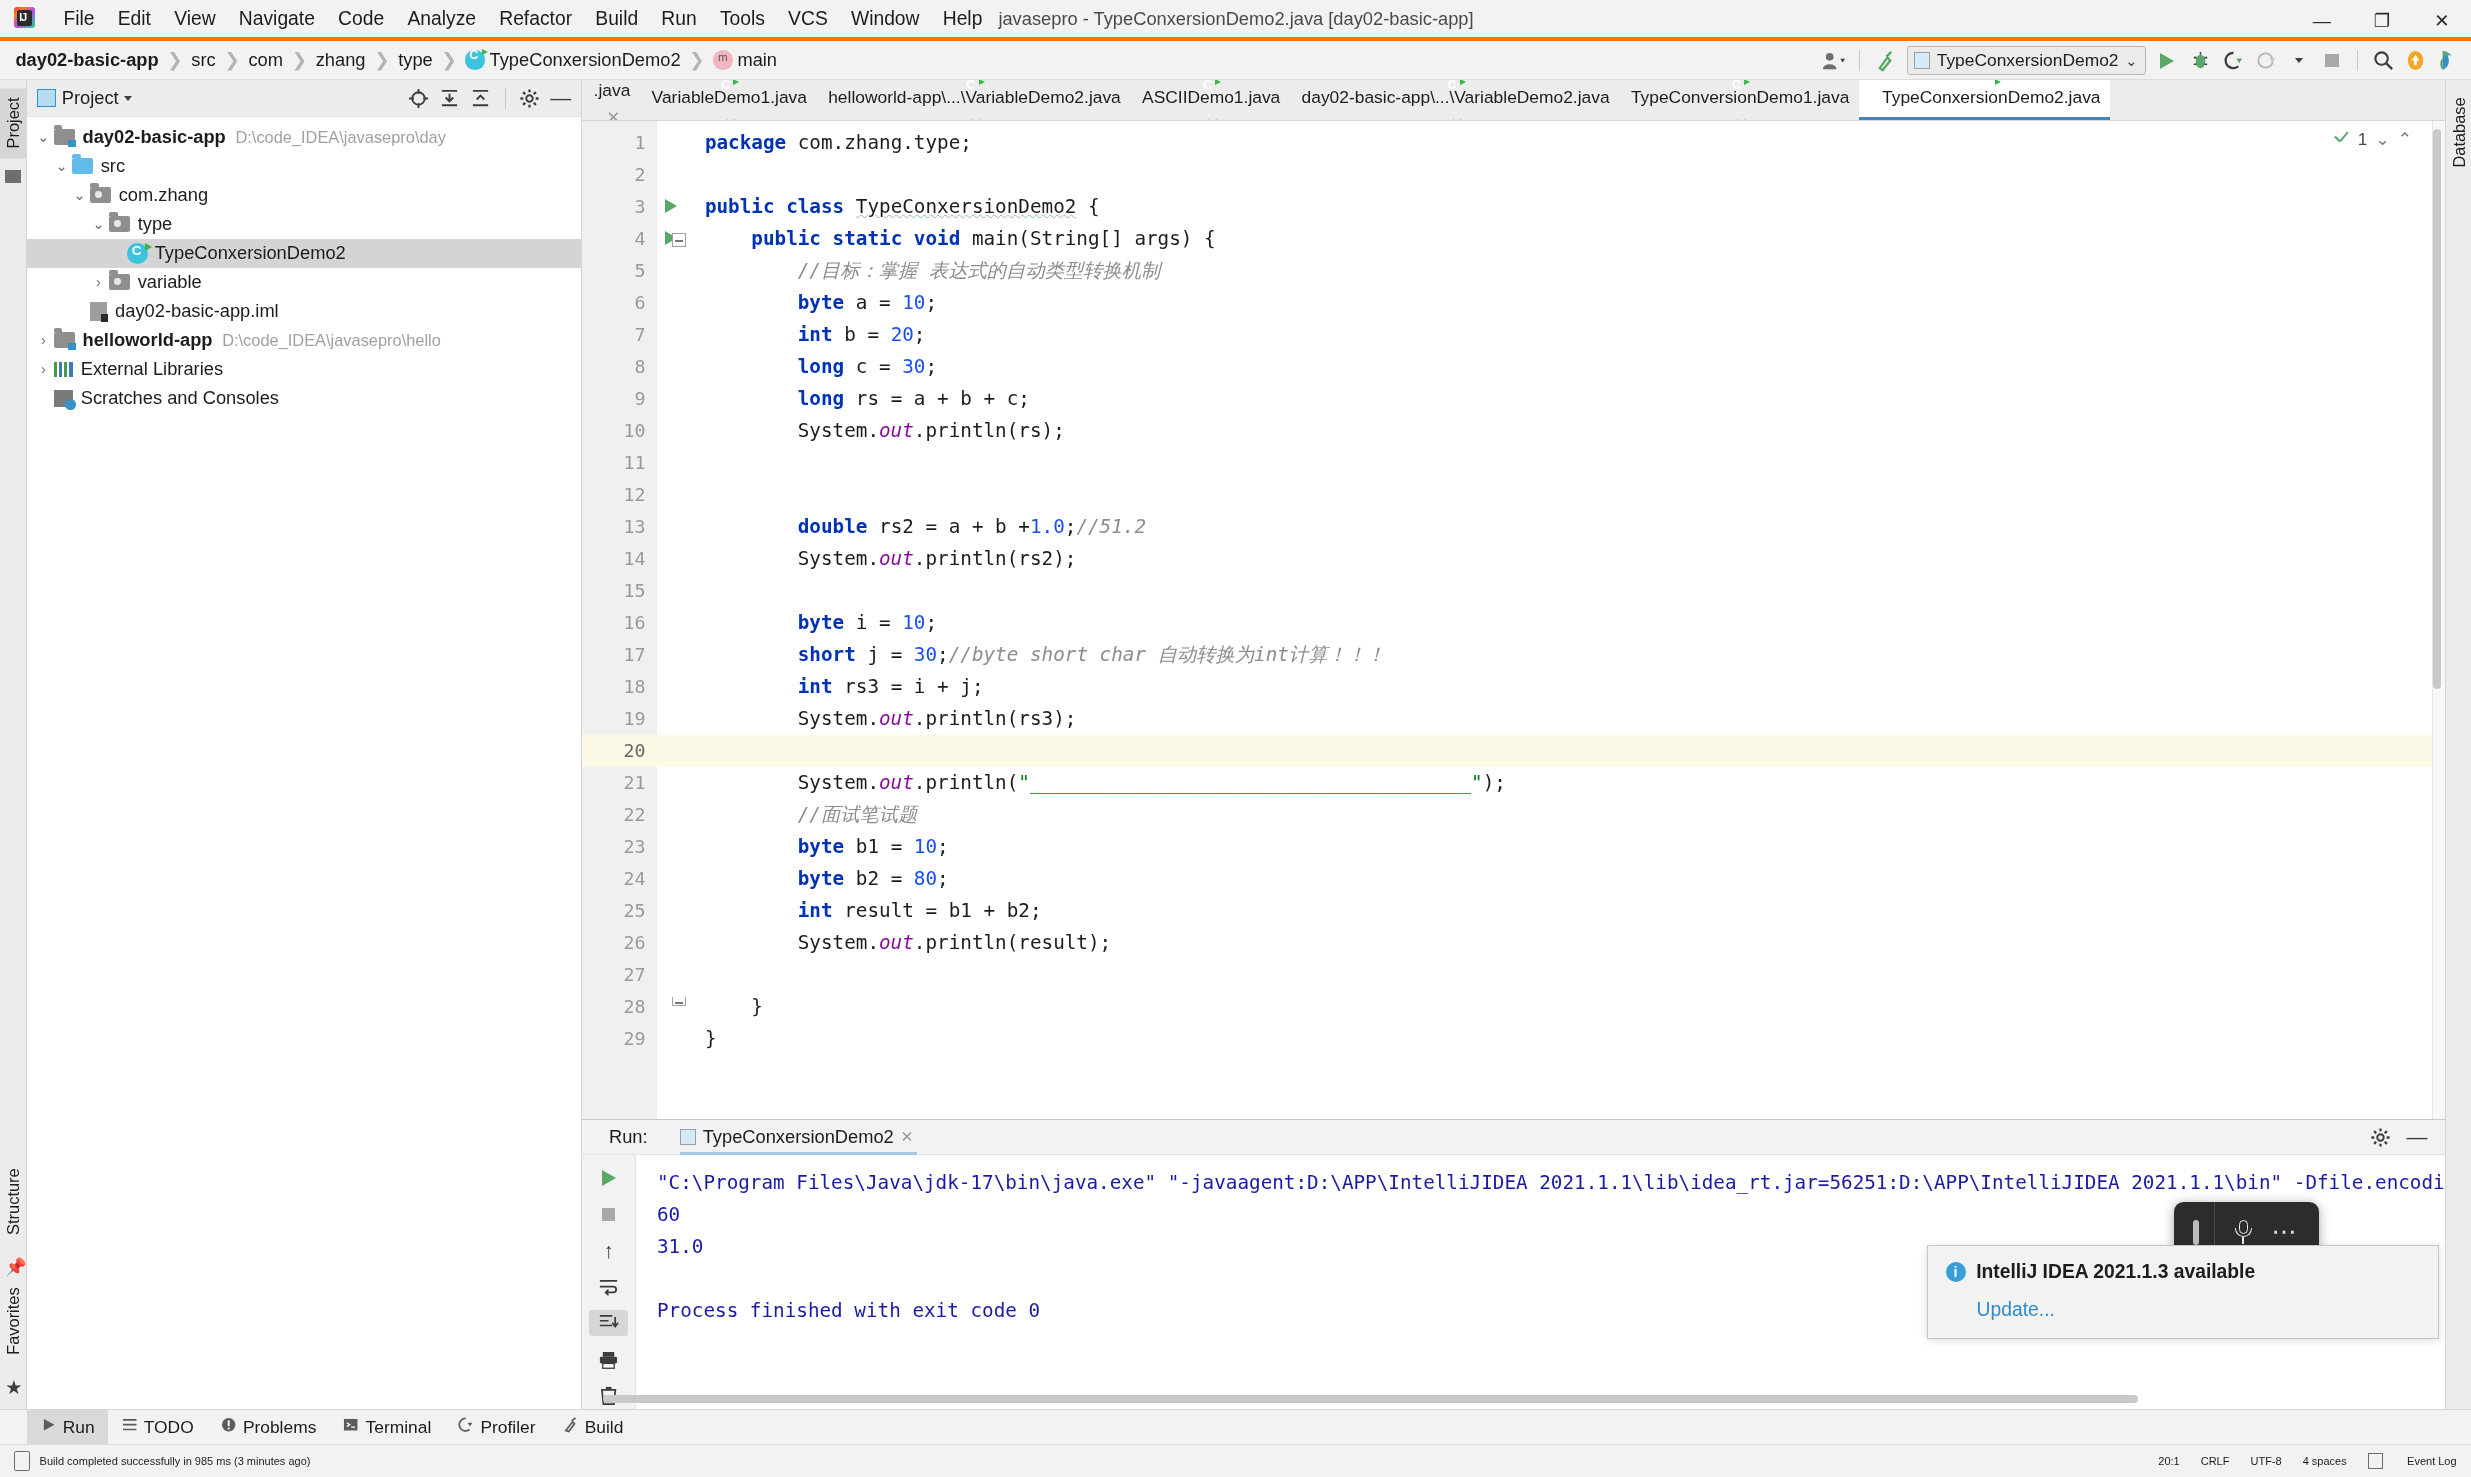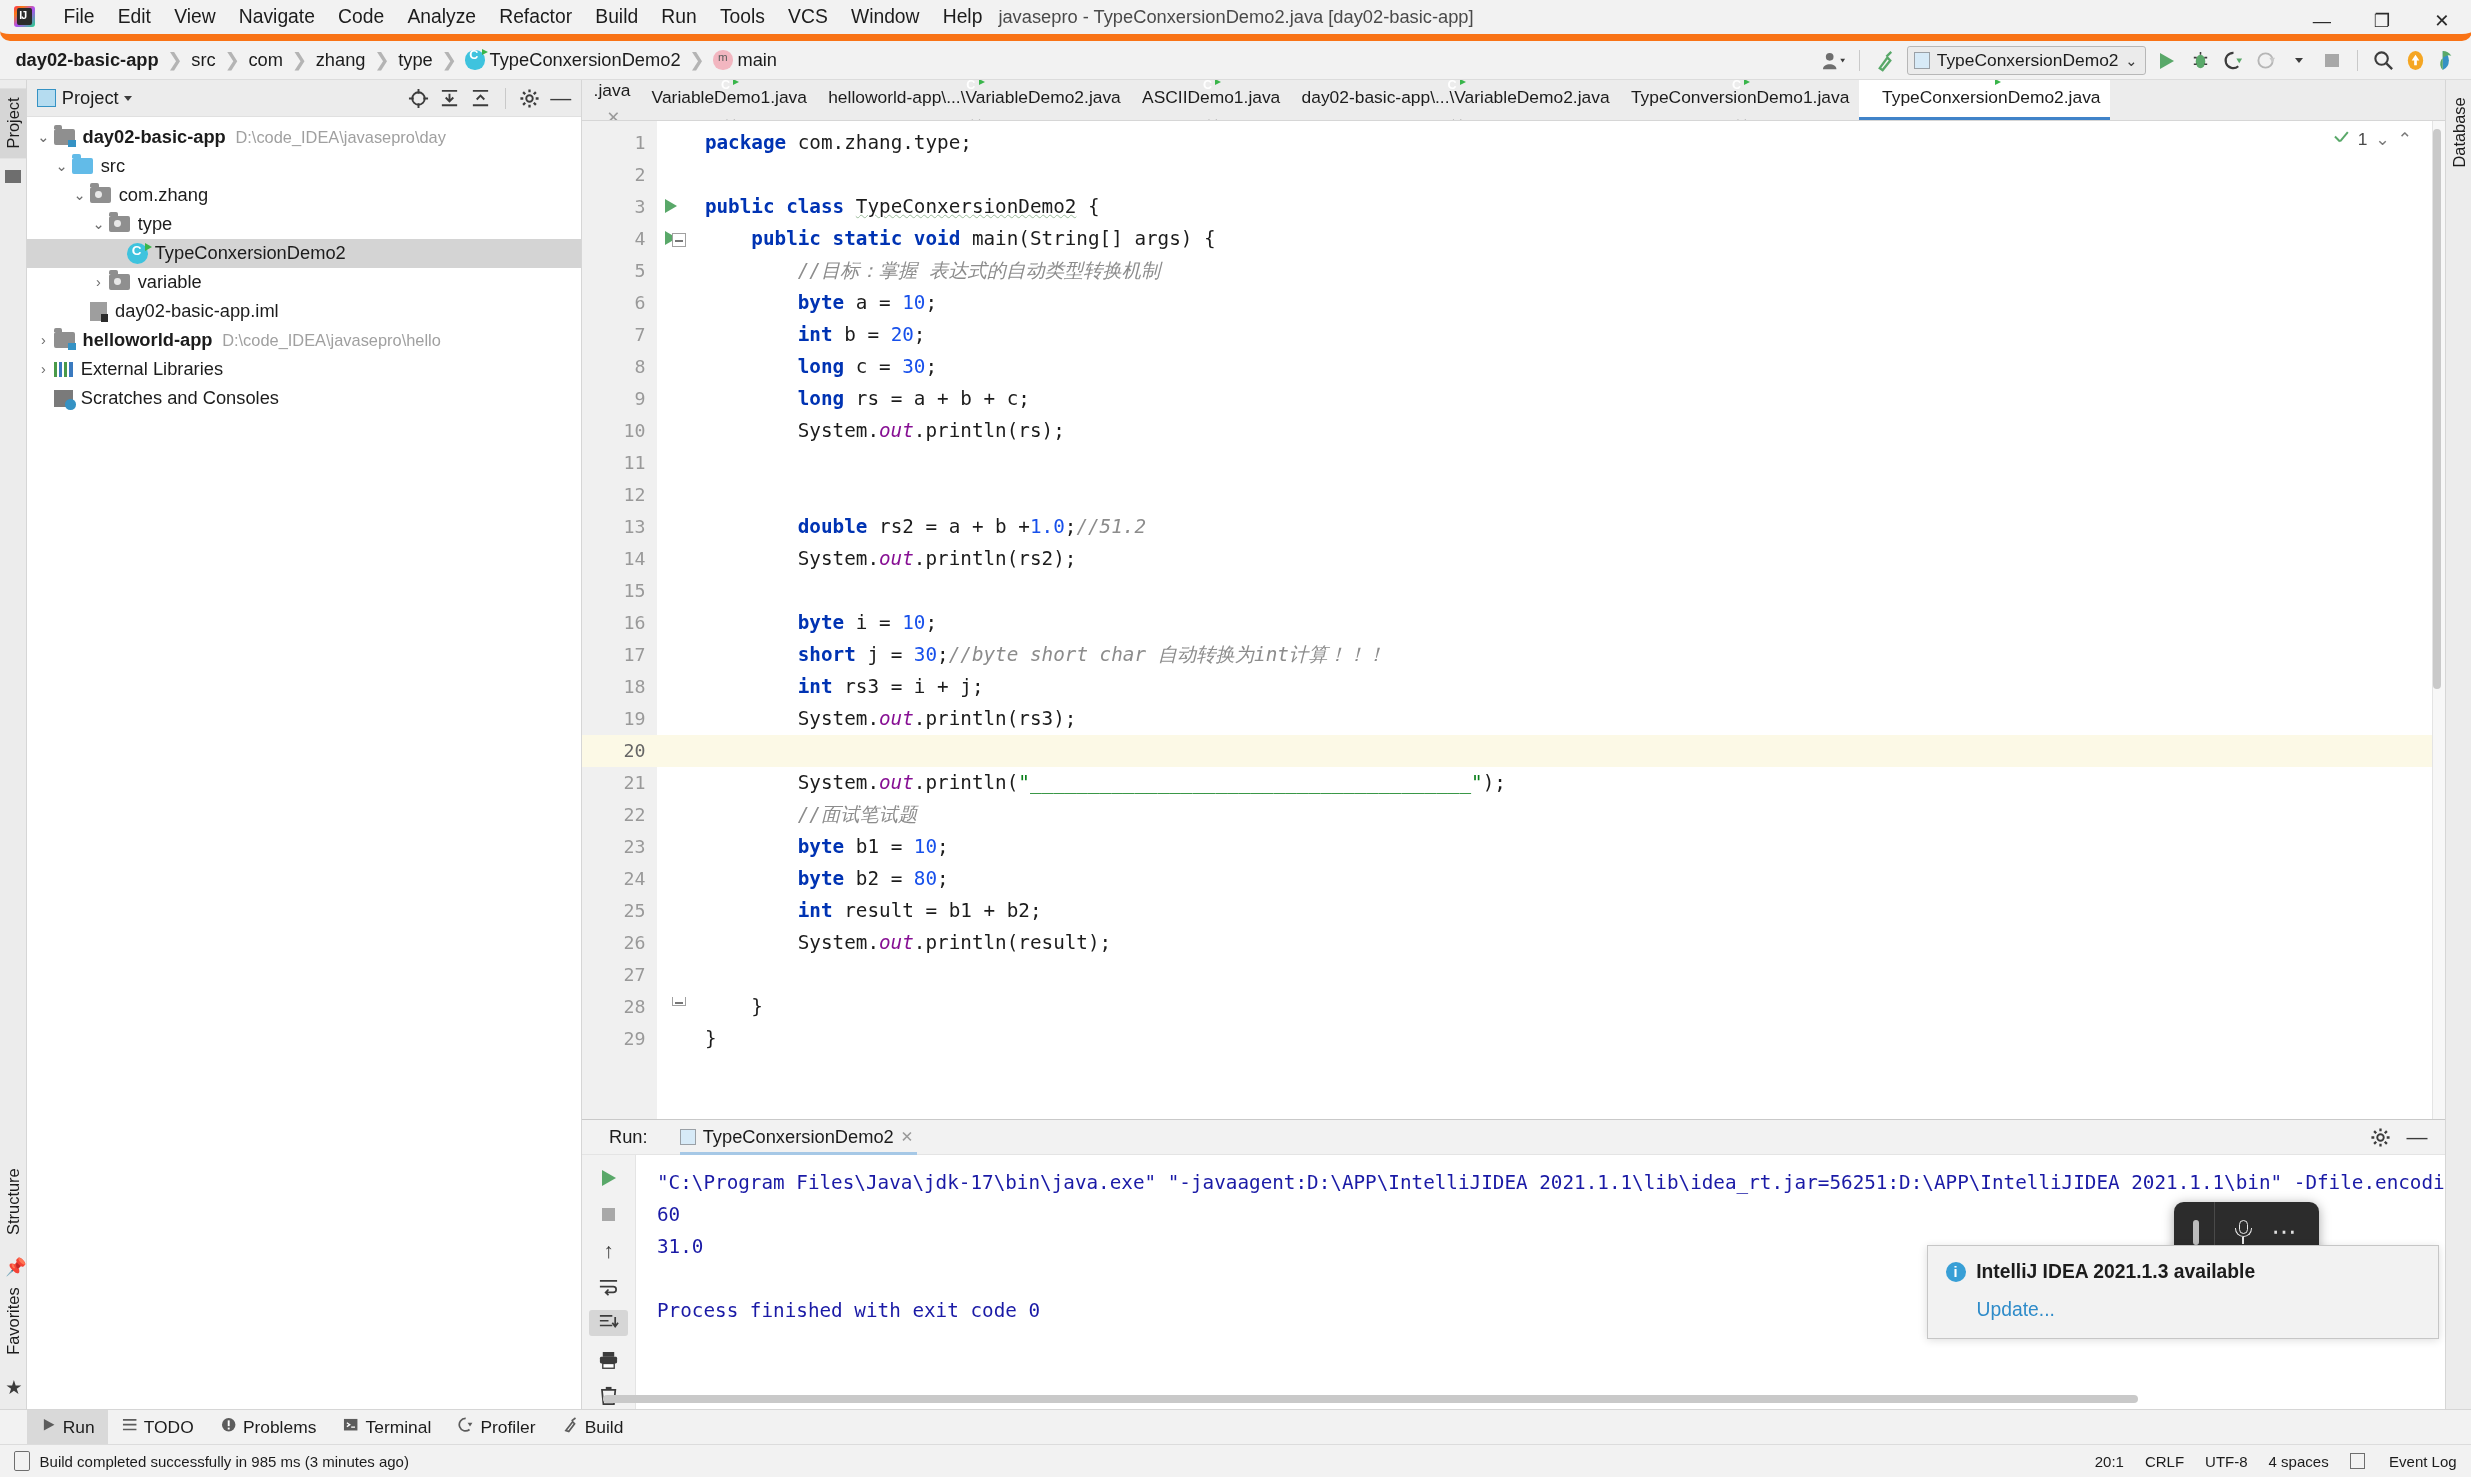--- a/index.html
+++ b/index.html
@@ -10,21 +10,21 @@
     font-family: "Liberation Sans", sans-serif;
     background: #f2f2f2;
     -webkit-font-smoothing: antialiased;
   }
   .app { position: relative; width: 2472px; height: 1477px; background: #f2f2f2; display: flex; flex-direction: column; }
 
   
   .titlebar {
     height: 41px; min-height: 41px; background: #f2f2f2;
     display: flex; align-items: center; padding: 0 0 0 13.5px;
-    position: relative; border-bottom: 7px solid #f97316; border-radius: 10px;
+    position: relative; border-bottom: 4px solid #f97316;
   }
   .ij-logo { width: 23px; height: 23px; margin-right: 15.4px; position: relative; flex: 0 0 auto; }
   .ij-logo .sq { position:absolute; width:21px; height:21px; border-radius:2.9px;
      background: linear-gradient(135deg,#fe315d 0%, #f97a12 22%, #b24df1 52%, #21d789 100%); }
   .ij-logo .inner { position:absolute; left:3.9px; top:2.9px; width:14.5px; height:16.4px; background:#2b2b2b; border-radius:1.9px; }
   .ij-logo .ij { position:absolute; left:5.8px; top:3.9px; color:#fff; font-size:10.6px; font-weight:bold; font-family:"Liberation Sans",sans-serif; letter-spacing:-1px;}
   .menubar { display: flex; align-items: center; gap: 0; }
   .menuitem { font-size: 19.3px; color: #1c1c1c; padding: 2.9px 11.6px; cursor: default; white-space: nowrap; }
   .win-title {
     position: absolute; left: 0; right: 0; text-align: center;
@@ -180,21 +180,21 @@
   .mic-ico .arc{position:absolute;left:0;top:8.7px;width:17.4px;height:8.7px;border:1.9px solid #e8e8e8;border-top:none;border-radius:0 0 9.7px 9.7px;}
   .mic-ico .stem{position:absolute;left:7.7px;top:17.4px;width:1.9px;height:6.8px;background:#e8e8e8;}
   .dots { margin-left:19.3px; color:#e0e0e0; font-size:25px; letter-spacing:1.9px; line-height:9.7px;}
 
   
   .bottombar { height:35px; min-height:35px; background:#f2f2f2; border-top:1px solid #d6d6d6; display:flex; align-items:center; padding-left:27px; }
   .bbtn { display:flex; align-items:center; gap:6.8px; font-size:17.4px; color:#1c1c1c; height:35px; padding:0 13.5px; }
   .bbtn.sel { background:#d9d9d9; }
 
   
-  .statusbar { height:33px; min-height:33px; background:#f2f2f2; border-top:1px solid #dcdcdc; display:flex; align-items:center; padding-left:13.5px; font-size:15px; color:#1c1c1c;}
+  .statusbar { height:33px; min-height:33px; background:#f2f2f2; border-top:1px solid #dcdcdc; display:flex; align-items:center; padding-left:13.5px; font-size:11px; color:#1c1c1c;}
   .sb-right { margin-left:auto; display:flex; align-items:center; gap:21px; padding-right:15.4px;}
   .sb-ico { width:16.4px;height:19.3px;border:1.5px solid #6e6e6e; border-radius:1.9px; }
 
   .eventlog { display:flex; align-items:center; gap:24px; }
   .el-ico { width:15.4px; height:15.4px; border:1.5px solid #6e6e6e; }
   .icon-svg { display:block; }
 </style>
 </head>
 <body>
 

